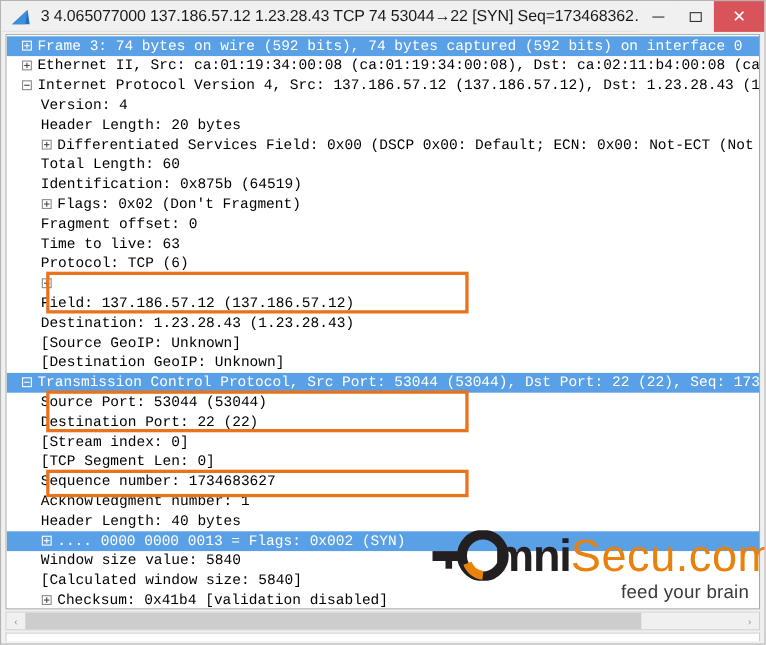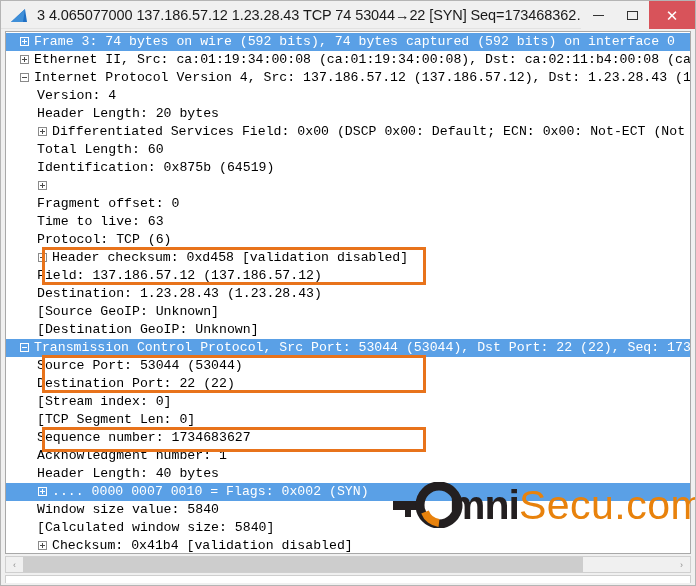--- a/index.html
+++ b/index.html
@@ -330,46 +330,46 @@
           <div class="row ind1"><span class="label">Header Length: 20 bytes</span></div>
           <div class="row ind1 has-exp"><span class="exp l1">
               <span class="h"></span>
               <span class="v"></span>
             </span><span class="label">Differentiated Services Field: 0x00 (DSCP 0x00: Default; ECN: 0x00: Not-ECT (Not ECN-Capable Transport))</span></div>
           <div class="row ind1"><span class="label">Total Length: 60</span></div>
           <div class="row ind1"><span class="label">Identification: 0x875b (64519)</span></div>
           <div class="row ind1 has-exp"><span class="exp l1">
               <span class="h"></span>
               <span class="v"></span>
-            </span></div>
+            </span><span class="label">Flags: 0x02 (Don't Fragment)</span></div>
           <div class="row ind1"><span class="label">Fragment offset: 0</span></div>
           <div class="row ind1"><span class="label">Time to live: 63</span></div>
           <div class="row ind1"><span class="label">Protocol: TCP (6)</span></div>
           <div class="row ind1 has-exp"><span class="exp l1">
               <span class="h"></span>
               <span class="v"></span>
-            </span><span class="label">Header checksum: 0xd458 [validation disabled]</span></div>
+            </span></div>
           <div class="row ind1"><span class="label">Field: 137.186.57.12 (137.186.57.12)</span></div>
           <div class="row ind1"><span class="label">Destination: 1.23.28.43 (1.23.28.43)</span></div>
           <div class="row ind1"><span class="label">[Source GeoIP: Unknown]</span></div>
           <div class="row ind1"><span class="label">[Destination GeoIP: Unknown]</span></div>
           <div class="row ind0 sel has-exp"><span class="exp l0">
               <span class="h"></span>
             </span><span class="label">Transmission Control Protocol, Src Port: 53044 (53044), Dst Port: 22 (22), Seq: 1734683627, Len: 0</span></div>
           <div class="row ind1"><span class="label">Source Port: 53044 (53044)</span></div>
           <div class="row ind1"><span class="label">Destination Port: 22 (22)</span></div>
           <div class="row ind1"><span class="label">[Stream index: 0]</span></div>
           <div class="row ind1"><span class="label">[TCP Segment Len: 0]</span></div>
           <div class="row ind1"><span class="label">Sequence number: 1734683627</span></div>
           <div class="row ind1"><span class="label">Acknowledgment number: 1</span></div>
           <div class="row ind1"><span class="label">Header Length: 40 bytes</span></div>
           <div class="row ind1 sel has-exp"><span class="exp l1">
               <span class="h"></span>
               <span class="v"></span>
-            </span><span class="label">.... 0000 0007 0010 = Flags: 0x002 (SYN)</span></div>
+            </span><span class="label">.... 0000 0000 0013 = Flags: 0x002 (SYN)</span></div>
           <div class="row ind1"><span class="label">Window size value: 5840</span></div>
           <div class="row ind1"><span class="label">[Calculated window size: 5840]</span></div>
           <div class="row ind1 has-exp"><span class="exp l1">
               <span class="h"></span>
               <span class="v"></span>
             </span><span class="label">Checksum: 0x41b4 [validation disabled]</span></div>
         </div>
       <div id="hl-container">
           <div class="hl-box" style="left: 36px; top: 215px; width: 384px; height: 38px; border-color: rgb(232, 115, 27);"></div>
           <div class="hl-box" style="left: 36px; top: 323px; width: 384px; height: 38px; border-color: rgb(232, 115, 27);"></div>
@@ -394,15 +394,16 @@
         <svg width="86" height="46" viewBox="0 0 86 46">
           <rect x="0" y="19" width="30" height="9" fill="#231f20"></rect>
           <rect x="12" y="28" width="6" height="7" fill="#231f20"></rect>
           <circle cx="46" cy="23" r="19" fill="none" stroke="#231f20" stroke-width="9"></circle>
           <path d="M 32 30 A 17 17 0 0 0 46 41" fill="none" stroke="#e8820c" stroke-width="8" stroke-linecap="butt"></path>
         </svg>
       </span>
       <span class="wm-omni">mni</span>
       <span class="wm-secu">Secu.com</span>
     </div>
+    <div class="wm-tag">feed your brain</div>
   </div>
 
 </div>
 
 </body></html>

